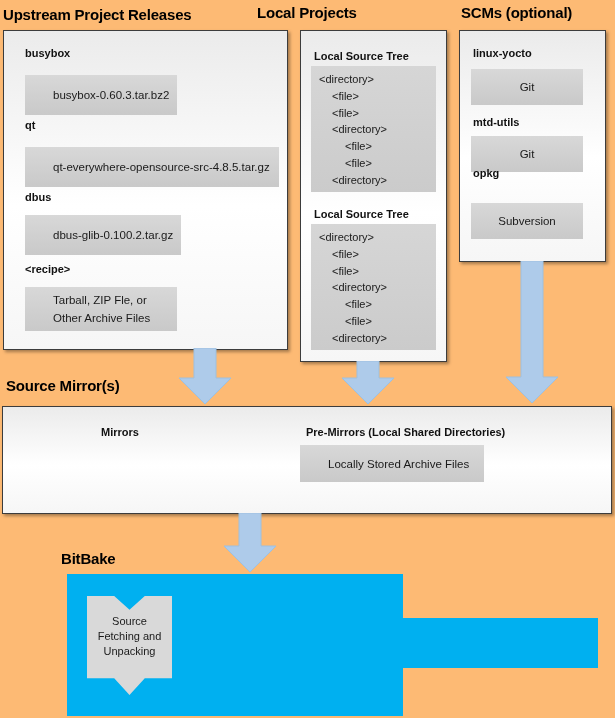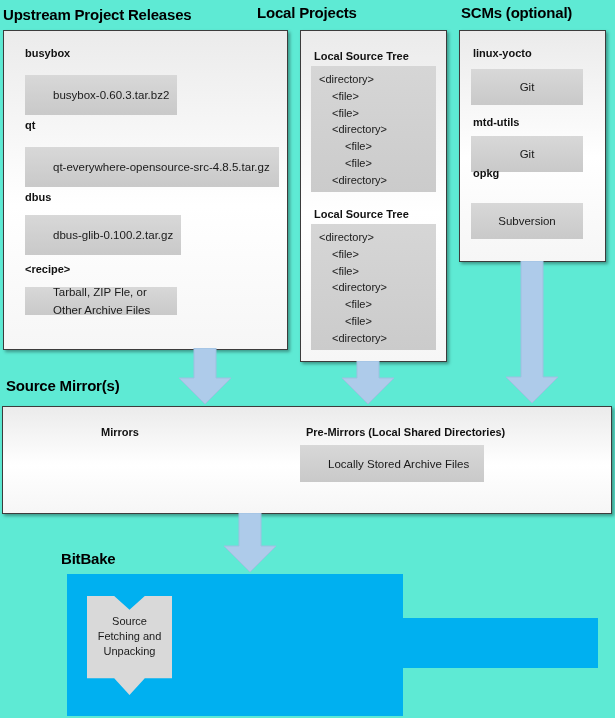--- a/index.html
+++ b/index.html
@@ -1,18 +1,18 @@
 <!DOCTYPE html>
 <html><head>
 <meta charset="utf-8">
 <style>
   html,body{margin:0;padding:0;background:#ffffff;}
   #canvas{
     position:relative;width:615px;height:718px;overflow:hidden;
-    font-family:"Liberation Sans",sans-serif;color:#1a1a1a;background:#5eead4;
+    font-family:"Liberation Sans",sans-serif;color:#1a1a1a;background:#fdba74;
   }
   .heading{
     position:absolute;font-size:15px;font-weight:bold;color:#000;
     white-space:nowrap;letter-spacing:-0.2px;
   }
   .outer-box{
     position:absolute;border:1.5px solid #3c3c3c;
     background:linear-gradient(180deg,#ebebeb 0%,#ffffff 55%,#f6f6f6 100%);
     box-shadow:2px 2px 3px rgba(0,0,0,0.35);
   }
@@ -58,21 +58,21 @@
     <div class="item-label" style="left:21px;top:16px;">busybox</div>
     <div class="gray-box left-text" style="left:21px;top:44px;width:152px;height:40px;">busybox-0.60.3.tar.bz2</div>
 
     <div class="item-label" style="left:21px;top:88px;">qt</div>
     <div class="gray-box left-text" style="left:21px;top:116px;width:254px;height:40px;">qt-everywhere-opensource-src-4.8.5.tar.gz</div>
 
     <div class="item-label" style="left:21px;top:160px;">dbus</div>
     <div class="gray-box left-text" style="left:21px;top:184px;width:156px;height:40px;">dbus-glib-0.100.2.tar.gz</div>
 
     <div class="item-label" style="left:21px;top:232px;">&lt;recipe&gt;</div>
-    <div class="gray-box left-text multi" style="left:21px;top:256px;width:152px;height:28px;">
+    <div class="gray-box left-text multi" style="left:21px;top:256px;width:152px;height:44px;">
       <span>Tarball, ZIP Fle, or</span>
       <span>Other Archive Files</span>
     </div>
   </div>
 
   <div class="outer-box" style="left:300px;top:30px;width:145px;height:330px;">
     <div class="item-label" style="left:13px;top:19px;">Local Source Tree</div>
     <div class="tree-box" style="left:10px;top:35px;width:125px;height:126px;">
       <span class="tree-line ind0">&lt;directory&gt;</span>
       <span class="tree-line ind1">&lt;file&gt;</span>

